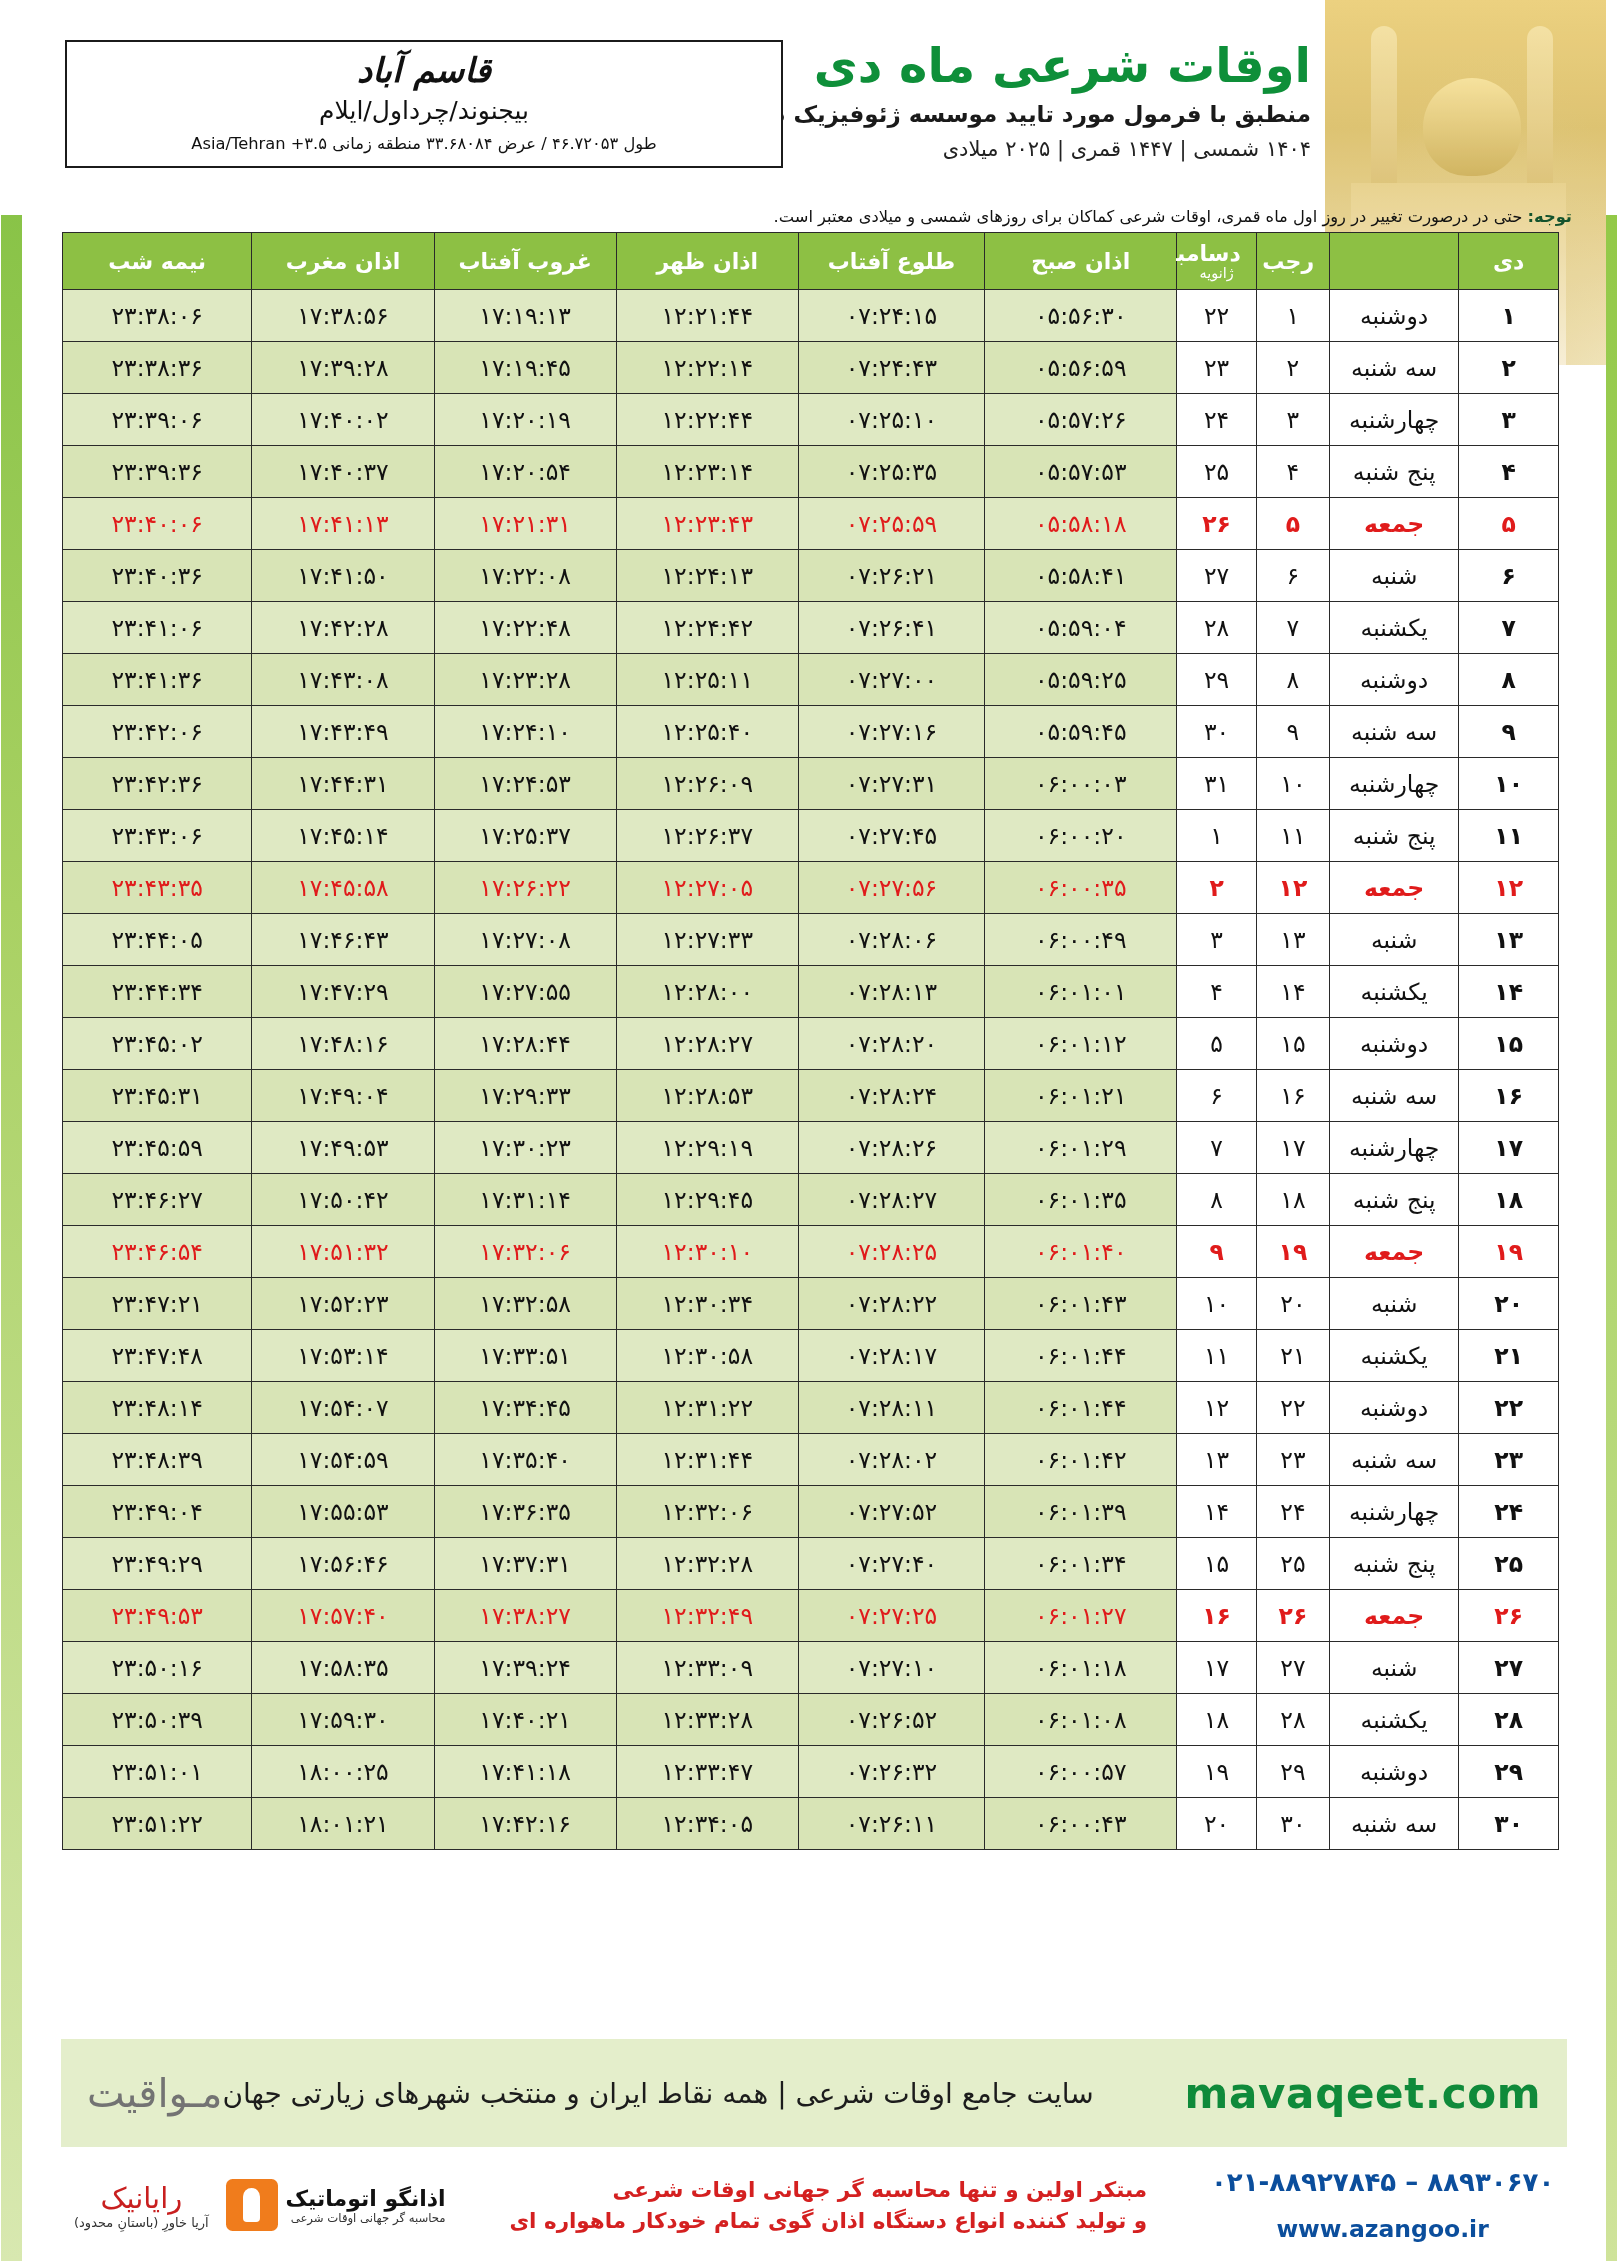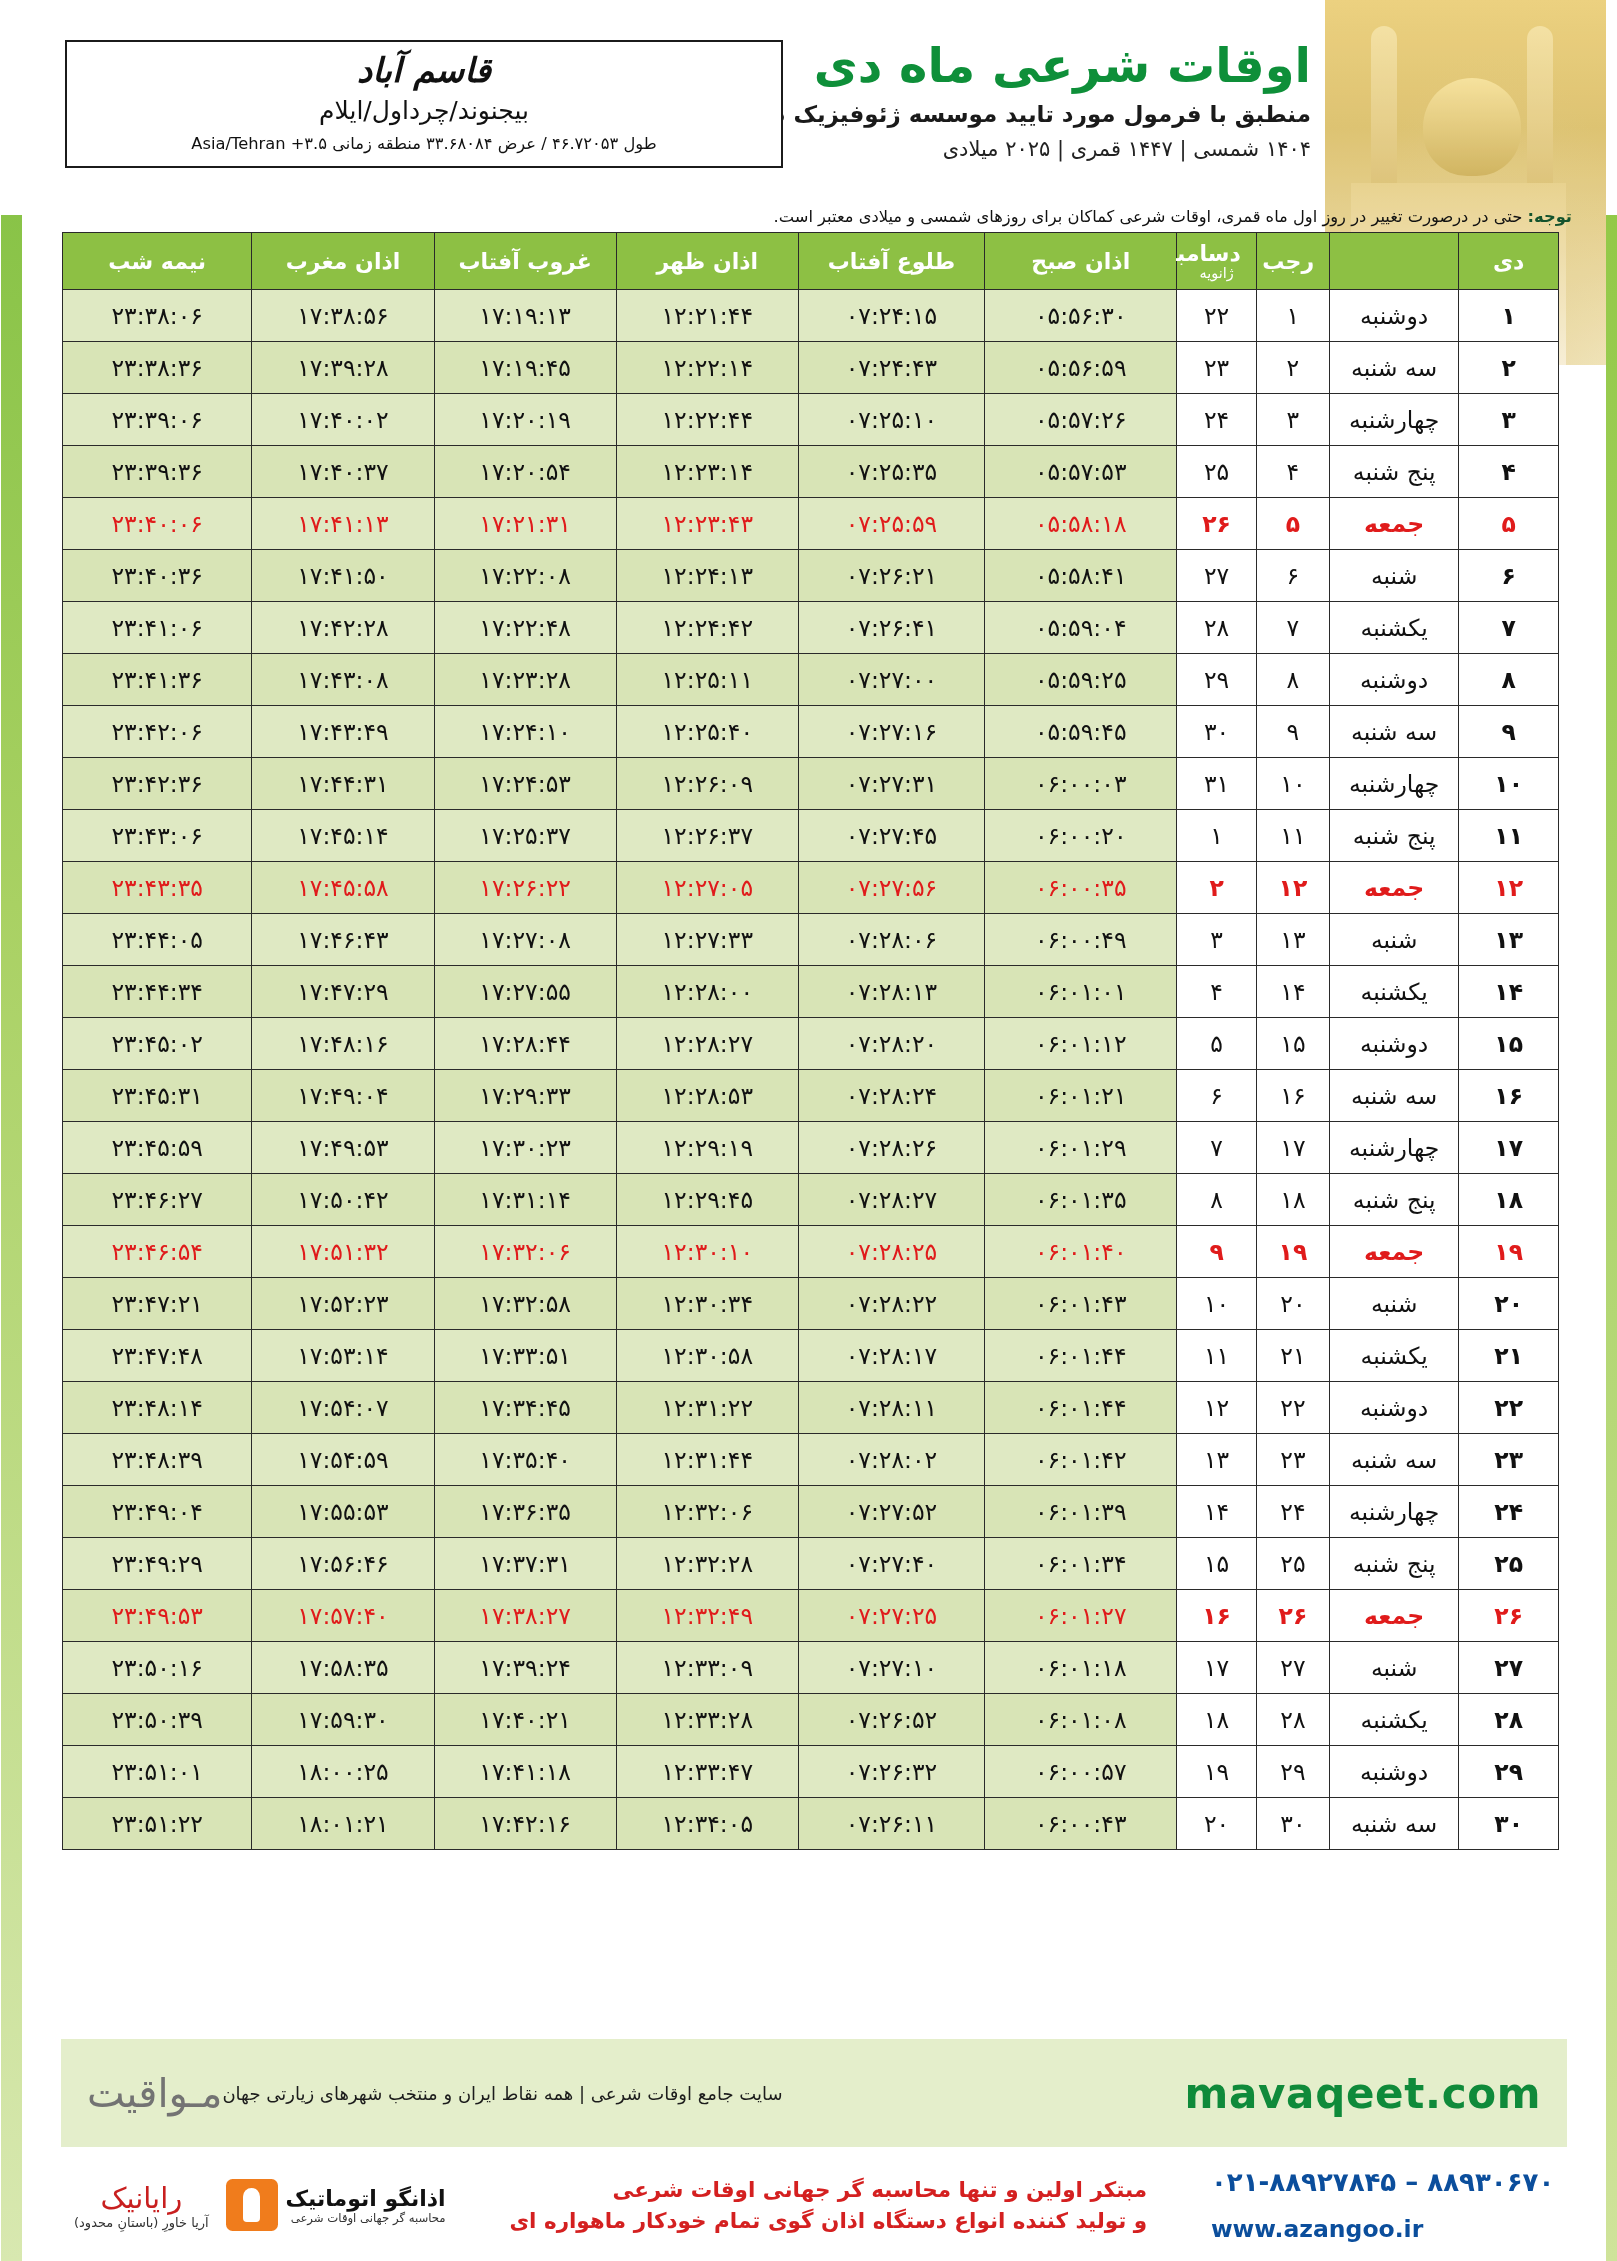--- a/index.html
+++ b/index.html
@@ -233,21 +233,21 @@
     box-sizing: border-box;
   }
   .brand-fa {
     font-size: 40px;
     font-weight: normal;
     color: #737373;
     direction: rtl;
     white-space: nowrap;
   }
   .brand-tagline {
-    font-size: 18px;
+    font-size: 28px;
     color: #1c1c1c;
     direction: rtl;
     white-space: nowrap;
     margin-right: 27px;
   }
   .brand-url {
     font-size: 42px;
     font-weight: bold;
     color: #0f8a3a;
     letter-spacing: 0.7px;
@@ -269,20 +269,21 @@
   .contact .phone {
     font-size: 26px;
     font-weight: bold;
     color: #0b4e9c;
   }
   .contact .web {
     font-size: 23.5px;
     font-weight: bold;
     color: #0b4e9c;
     margin-top: 18px;
+    text-align: center;
   }
   .slogan {
     text-align: right;
     direction: rtl;
     color: #d42020;
     font-size: 21.5px;
     font-weight: bold;
     line-height: 1.45;
   }
   .logos {

